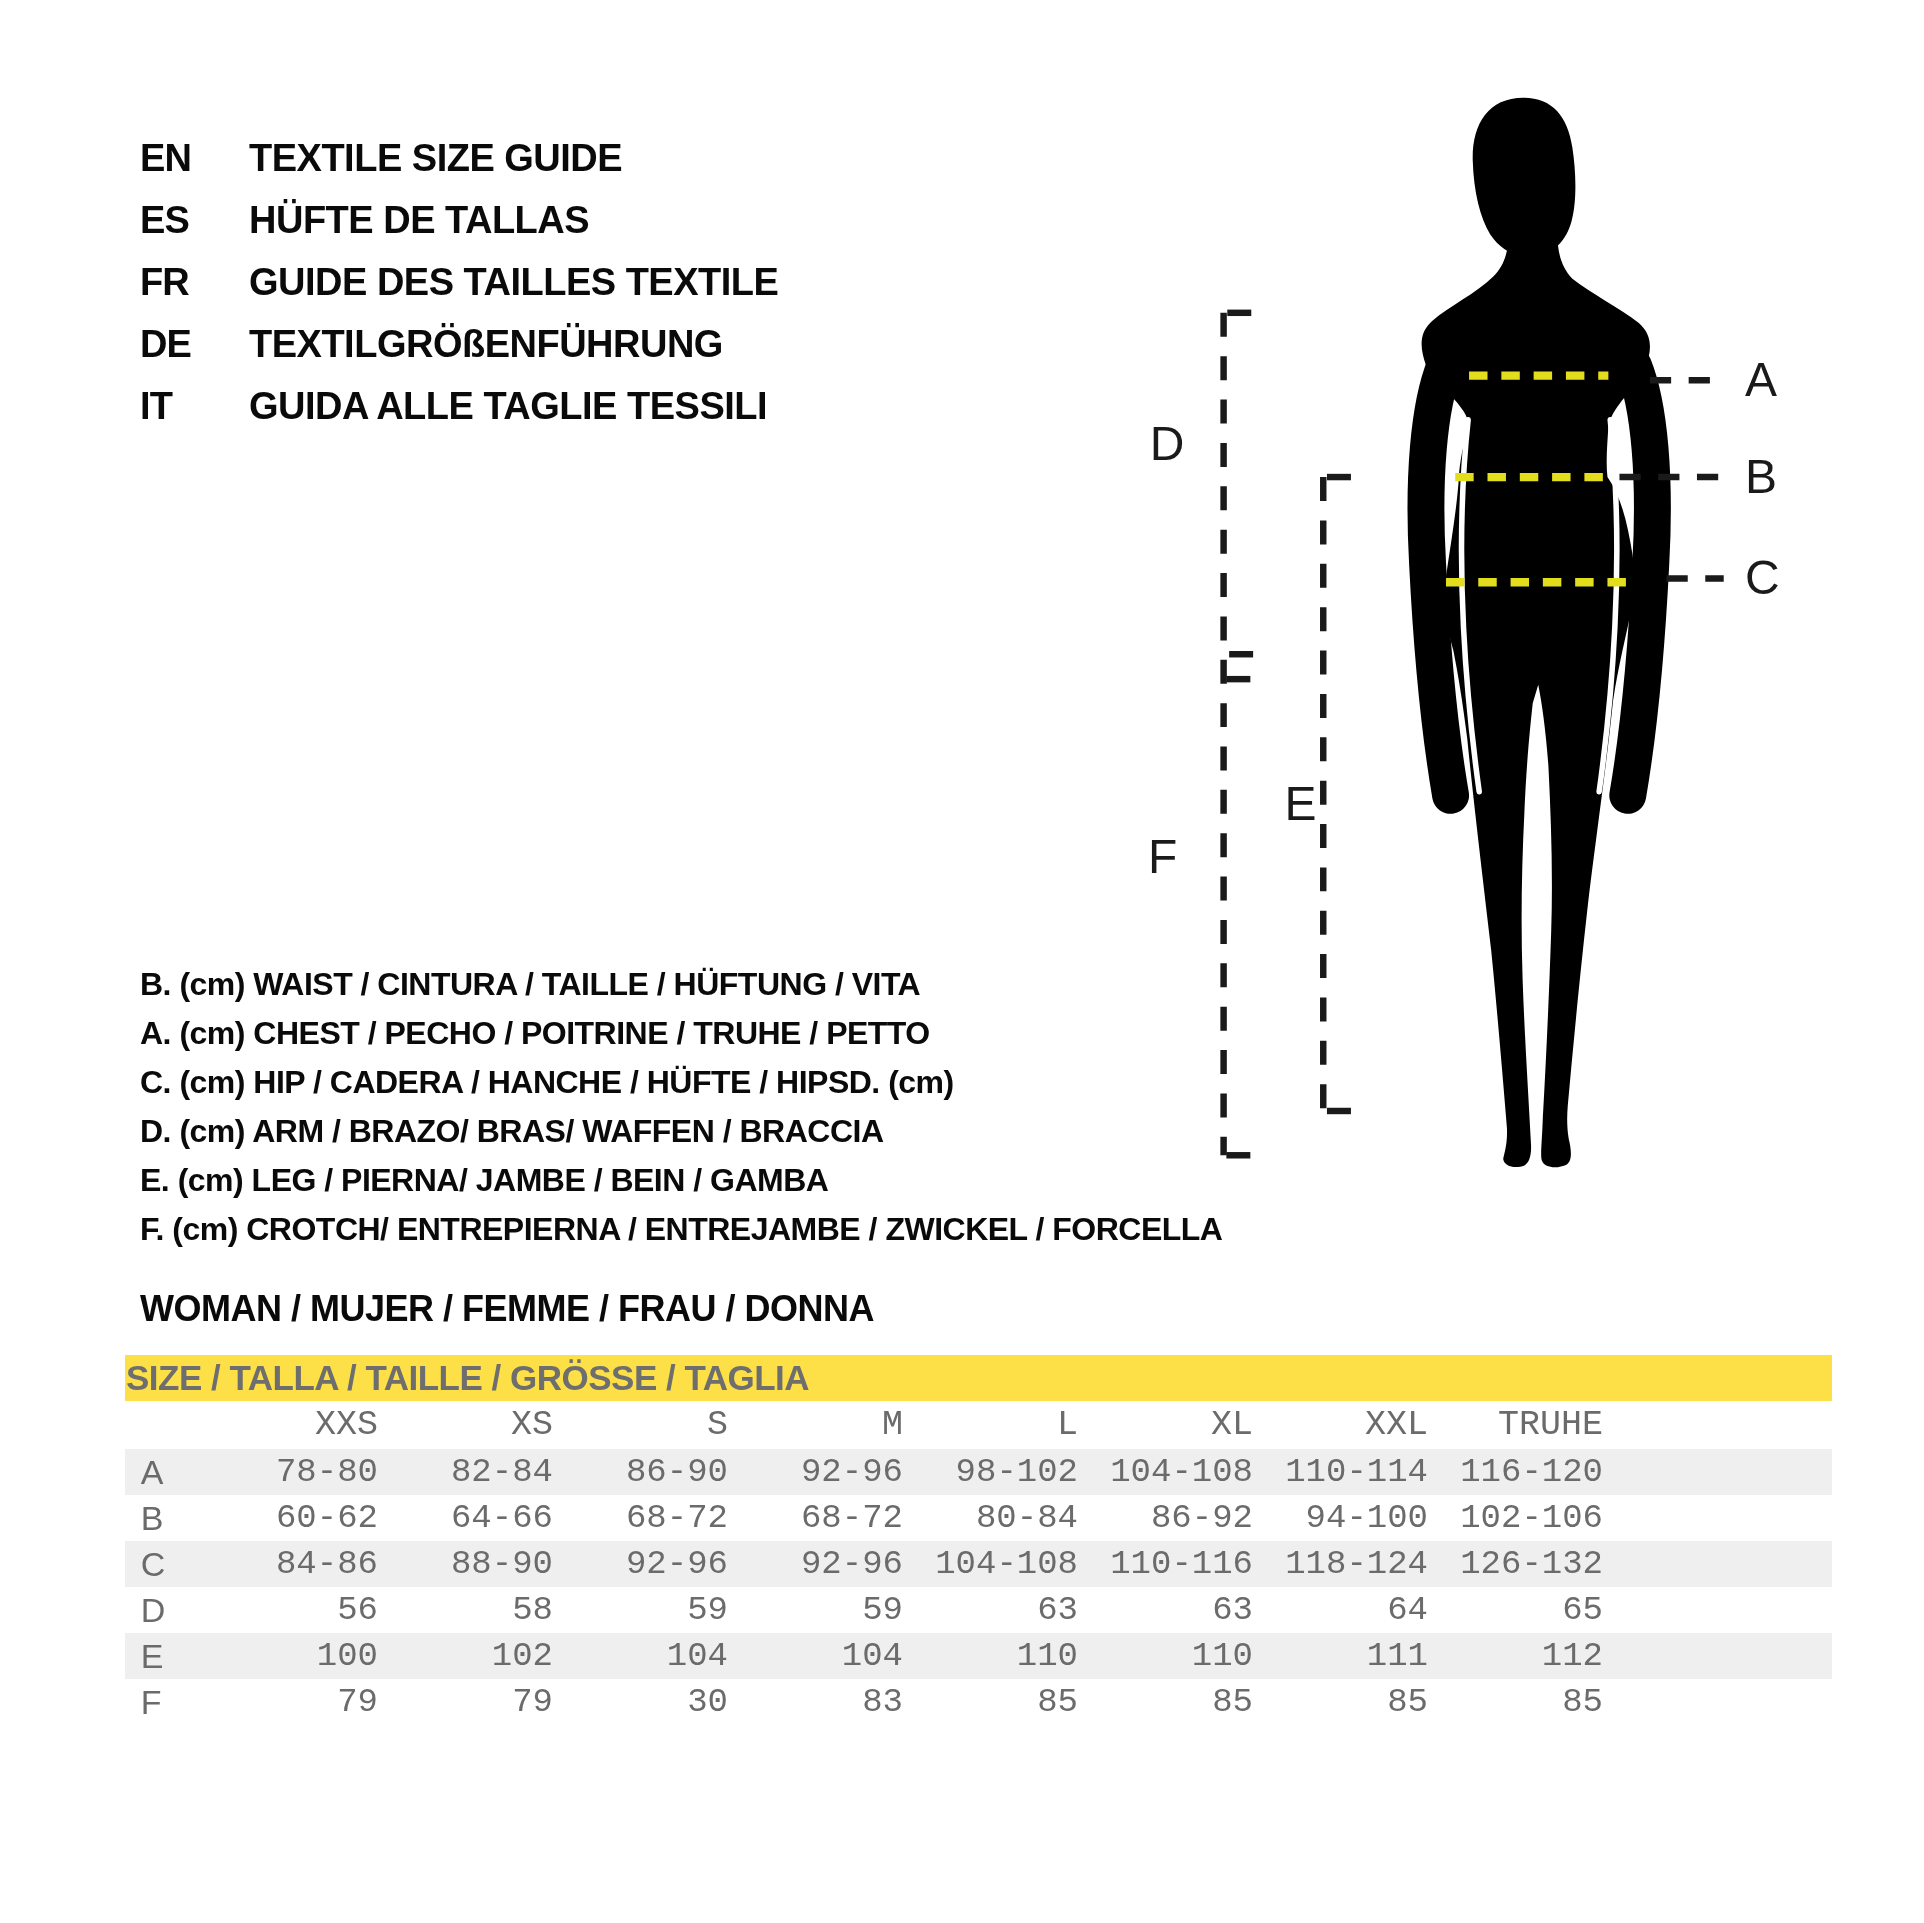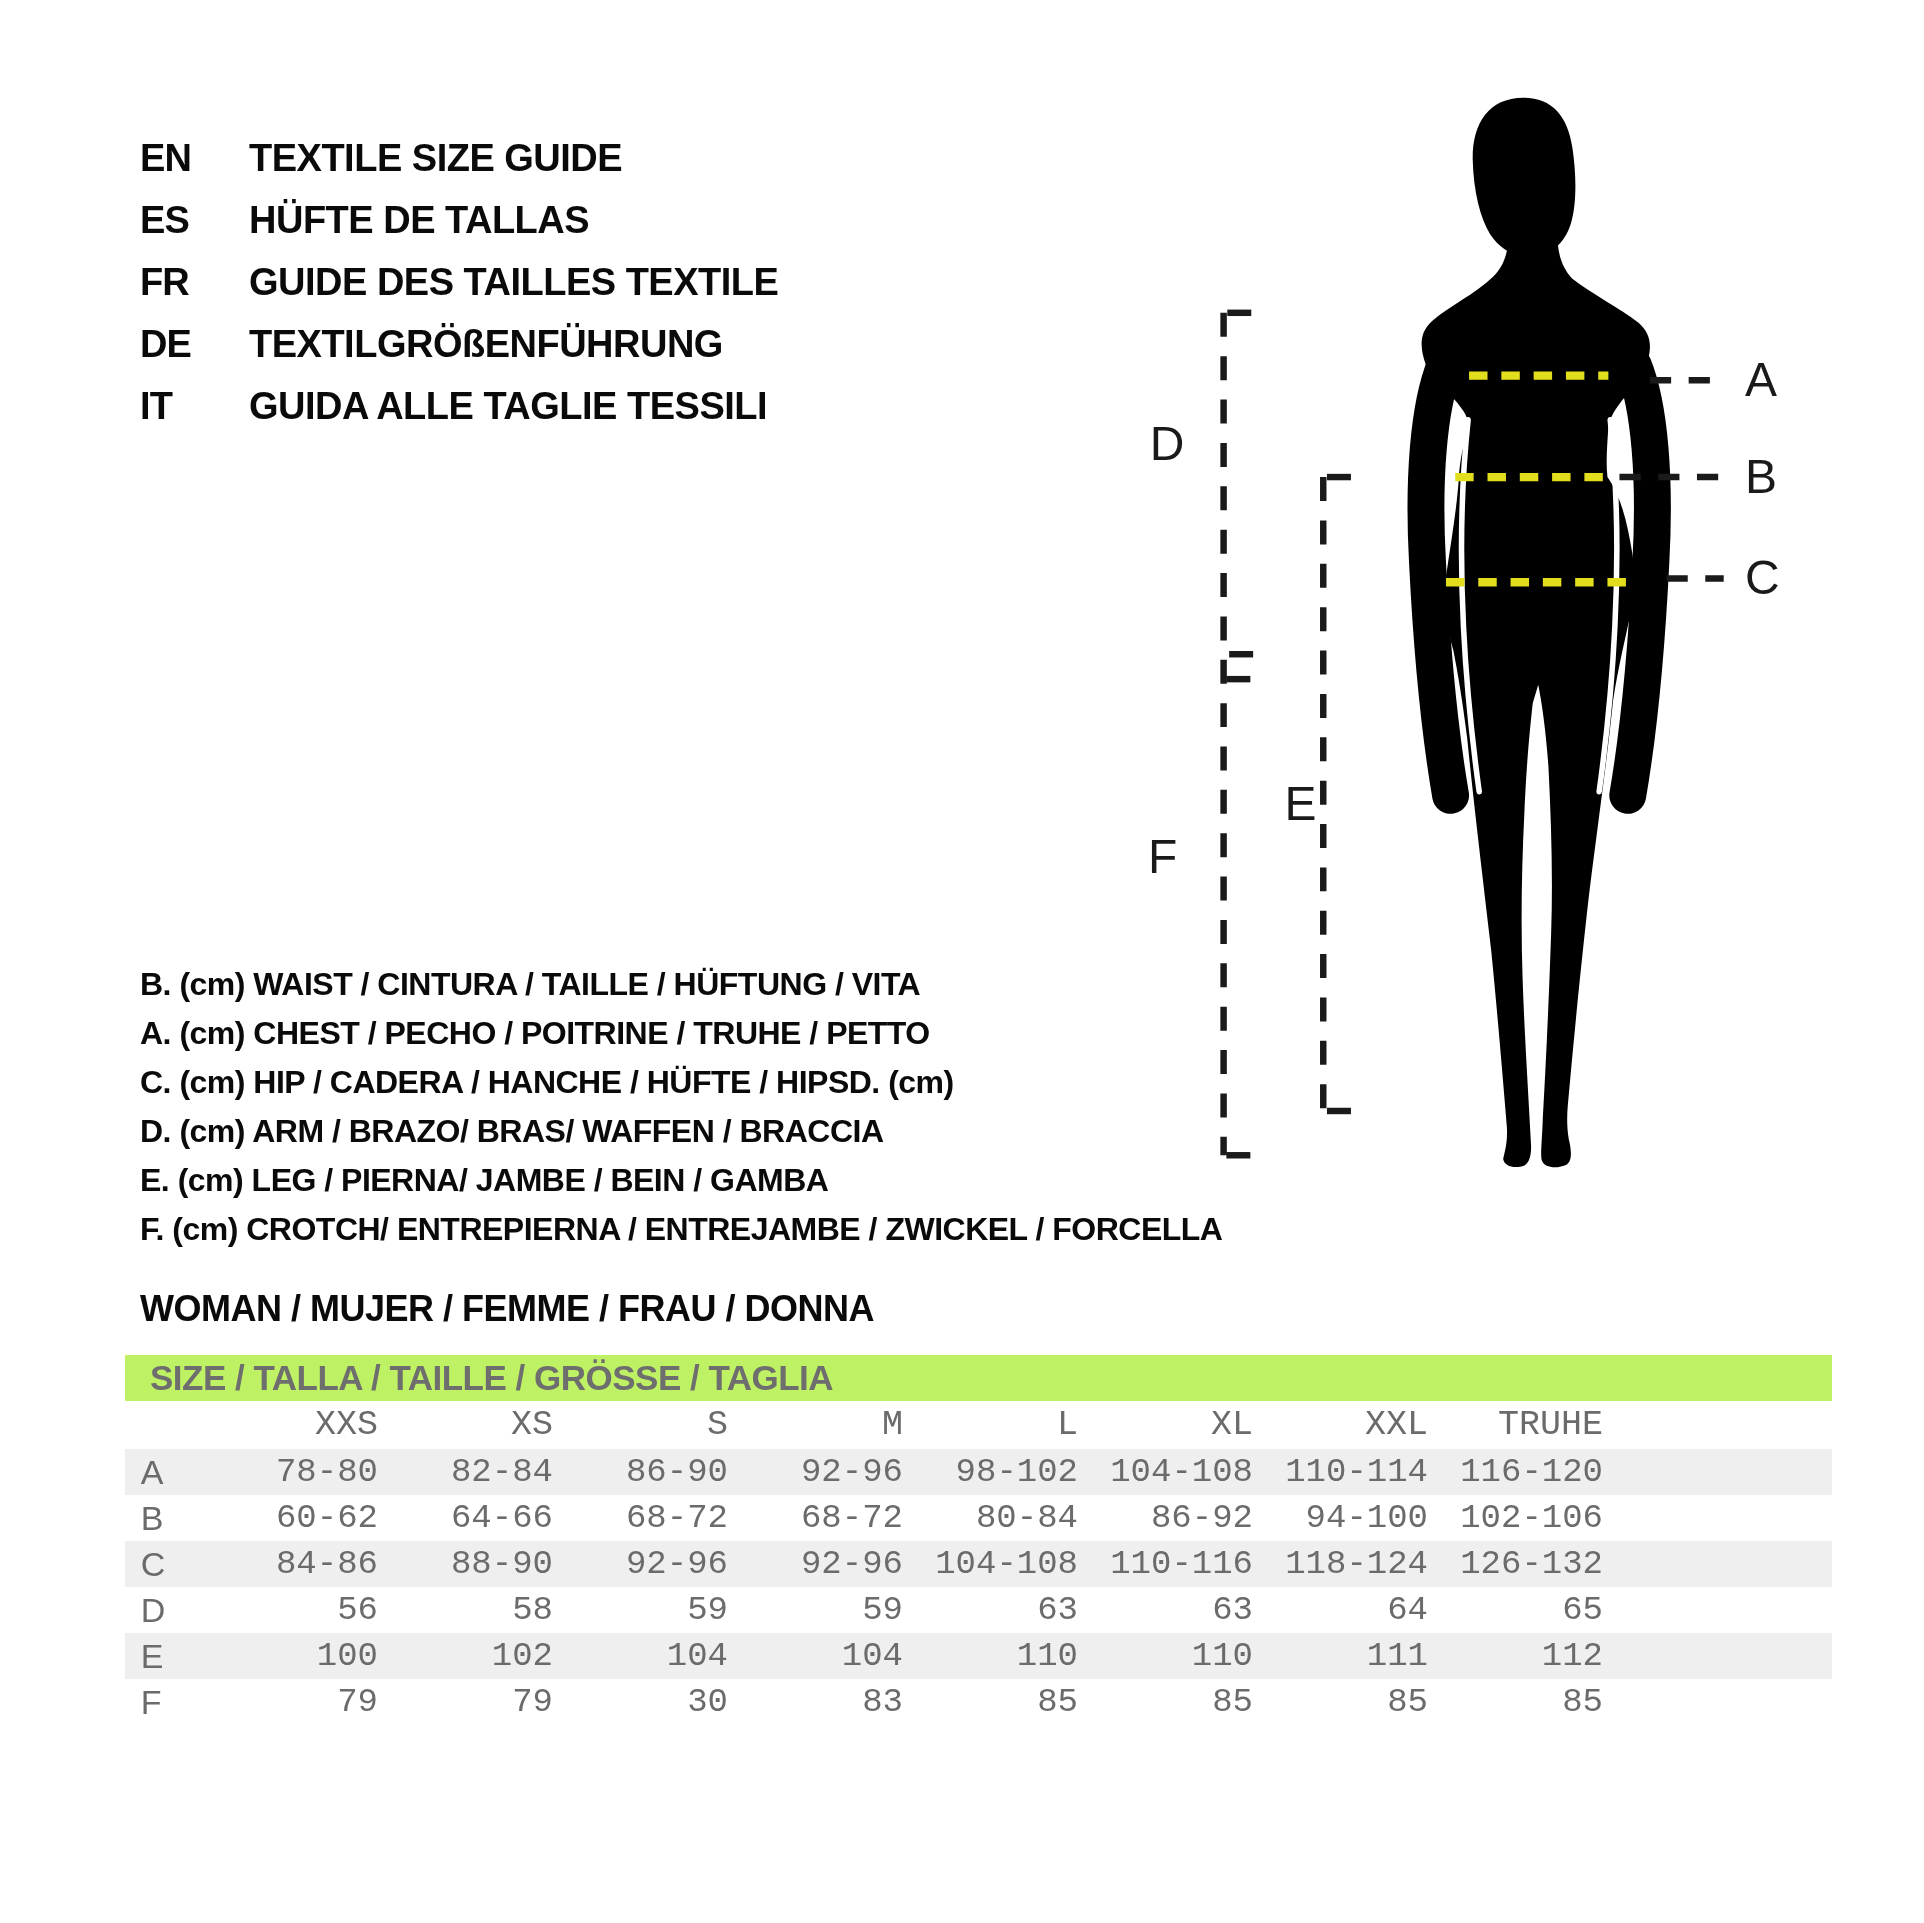--- a/index.html
+++ b/index.html
@@ -21,22 +21,22 @@
   .legend-block { position:absolute; left:140px; top:960px; }
   .legend-row { height:49px; display:flex; align-items:center; font-size:32px; font-weight:bold;
                 letter-spacing:-0.5px; color:#0a0a0a; white-space:nowrap; }
 
   
   .gender-title { position:absolute; left:140px; top:1288px; font-size:36px; font-weight:bold;
                   letter-spacing:-0.5px; color:#0a0a0a; white-space:nowrap; }
 
   
   .size-table { position:absolute; left:125px; top:1355px; width:1707px; }
-  .table-header-band { height:46px; background:#bef264; display:flex; align-items:center;
-                       padding-left:25px; box-sizing:border-box; font-size:35px; font-weight:bold;
+  .table-header-band { height:46px; background:#fde047; display:flex; align-items:center;
+                       padding-left:1px; box-sizing:border-box; font-size:35px; font-weight:bold;
                        letter-spacing:-0.5px; color:#6e6e6e; }
   .sizes-row, .trow { display:flex; align-items:center; color:#6b6b6b; }
   .sizes-row { height:48px; font-size:35px; }
   .trow { height:46px; font-size:34px; }
   .trow.shade { background:#efefef; }
   .tlabel { width:78px; padding-left:15.7px; box-sizing:border-box; text-align:left; }
   .tcell { width:175px; text-align:right;font-family:Liberation Mono, monospace; }
   .tfill { flex:1; }
 </style>
 </head>

